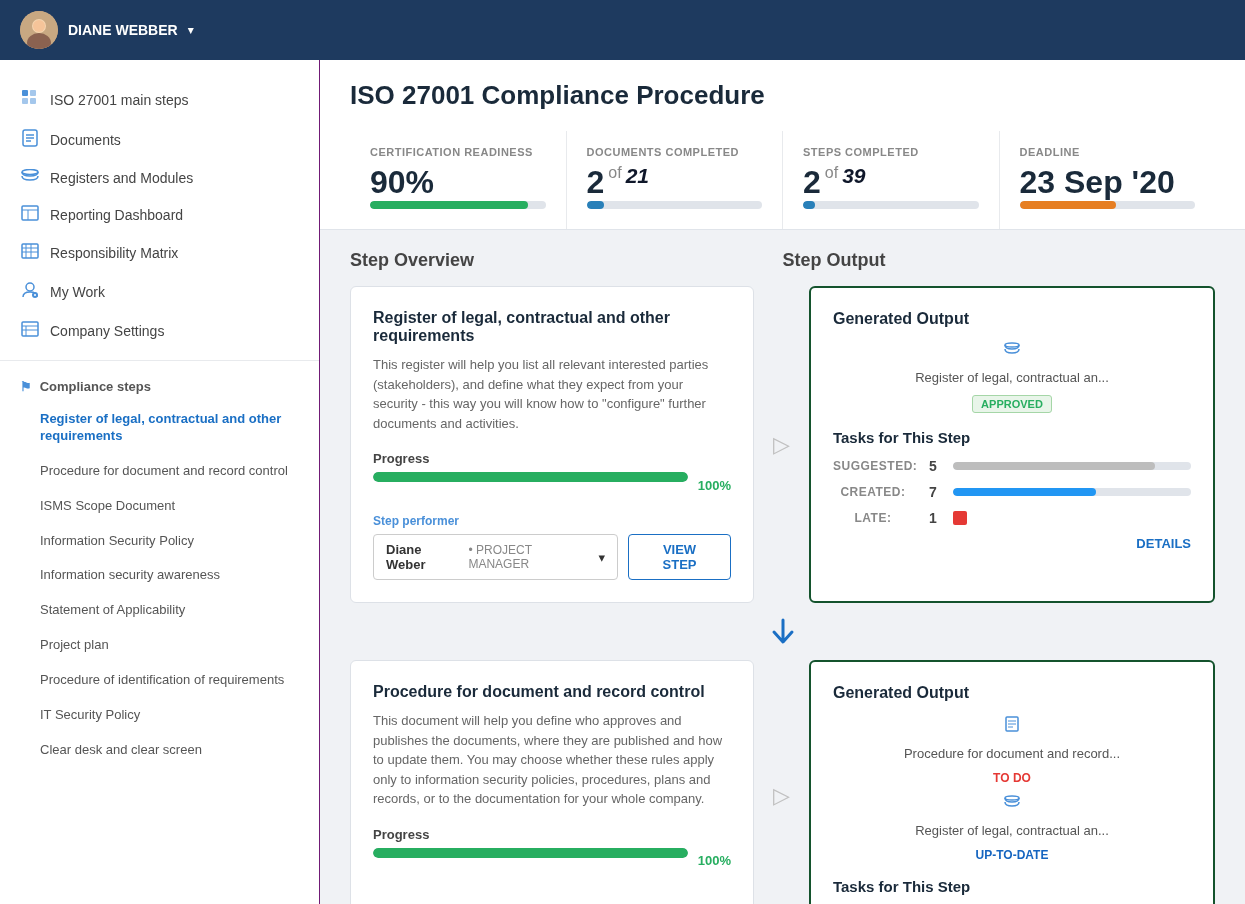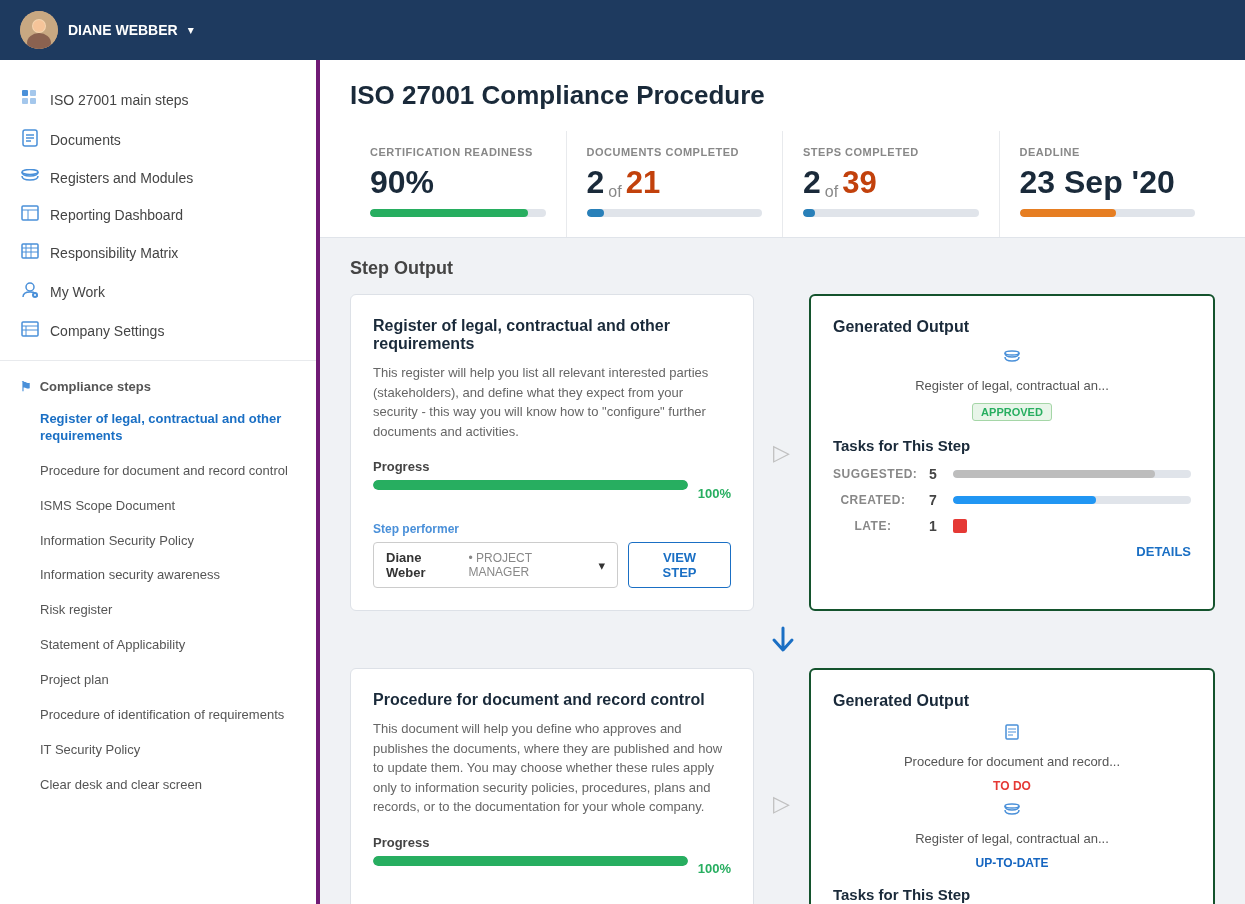--- a/index.html
+++ b/index.html
@@ -49,21 +49,21 @@
     .dropdown-arrow { color: white; font-size: 12px; }
 
     
     .layout { display: flex; margin-top: 60px; height: calc(100vh - 60px); }
 
     
     .sidebar {
       width: 320px;
       min-width: 320px;
       background: white;
-      border-right: 4px solid #701a75;
+      border-right: 1px solid #701a75;
       overflow-y: auto;
       padding: 20px 0;
     }
     .sidebar-section { margin-bottom: 8px; }
     .sidebar-item {
       display: flex;
       align-items: center;
       gap: 10px;
       padding: 9px 20px;
       cursor: pointer;
@@ -128,27 +128,27 @@
       font-weight: 700;
       color: #888;
       letter-spacing: 0.5px;
       text-transform: uppercase;
       margin-bottom: 6px;
     }
     .stat-value {
       font-size: 32px;
       font-weight: 700;
       color: #1a2a3a;
-      margin-bottom: 8px;
-      display: flex;
-      align-items: flex-end;
+      margin-bottom: 0;
+      display: flex;
+      align-items: flex-start;
       gap: 4px;
     }
     .stat-of { font-size: 16px; color: #888; font-weight: 400; }
-    .stat-num2 { font-size: 31px; font-weight: 700; color: #c2410c; }
+    .stat-num2 { font-size: 21px; font-weight: 700; color: #0f172a; font-style: italic; }
     .progress-bar-bg {
       height: 8px;
       background: #e0e4ea;
       border-radius: 4px;
       overflow: hidden;
     }
     .progress-bar-fill {
       height: 100%;
       border-radius: 4px;
     }
@@ -390,21 +390,20 @@
       <span class="flag-icon">⚑</span>
       <span>Compliance steps</span>
     </div>
 
     <div class="compliance-steps">
       <div class="step-item active">Register of legal, contractual and other requirements</div>
       <div class="step-item">Procedure for document and record control</div>
       <div class="step-item">ISMS Scope Document</div>
       <div class="step-item">Information Security Policy</div>
       <div class="step-item">Information security awareness</div>
-      <div class="step-item">Risk register</div>
       <div class="step-item">Statement of Applicability</div>
       <div class="step-item">Project plan</div>
       <div class="step-item">Procedure of identification of requirements</div>
       <div class="step-item">IT Security Policy</div>
       <div class="step-item">Clear desk and clear screen</div>
     </div>
 
   </aside>
 
   <main class="main">
@@ -456,20 +455,23 @@
           <div class="progress-bar-bg">
             <div class="progress-bar-fill fill-orange" style="width: 55%"></div>
           </div>
         </div>
       </div>
     </div>
 
     <div class="content-area">
 
       <div class="section-headers">
+        <div class="section-left">
+          <span class="section-title">Step Overview</span>
+        </div>
         <div class="section-right">
           <span class="section-title">Step Output</span>
         </div>
       </div>
 
       <div class="step-row">
 
         <div class="step-card">
           <div class="step-card-title">Register of legal, contractual and other requirements</div>
           <div class="step-card-desc">This register will help you list all relevant interested parties (stakeholders), and define what they expect from your security - this way you will know how to "configure" further documents and activities.</div>

